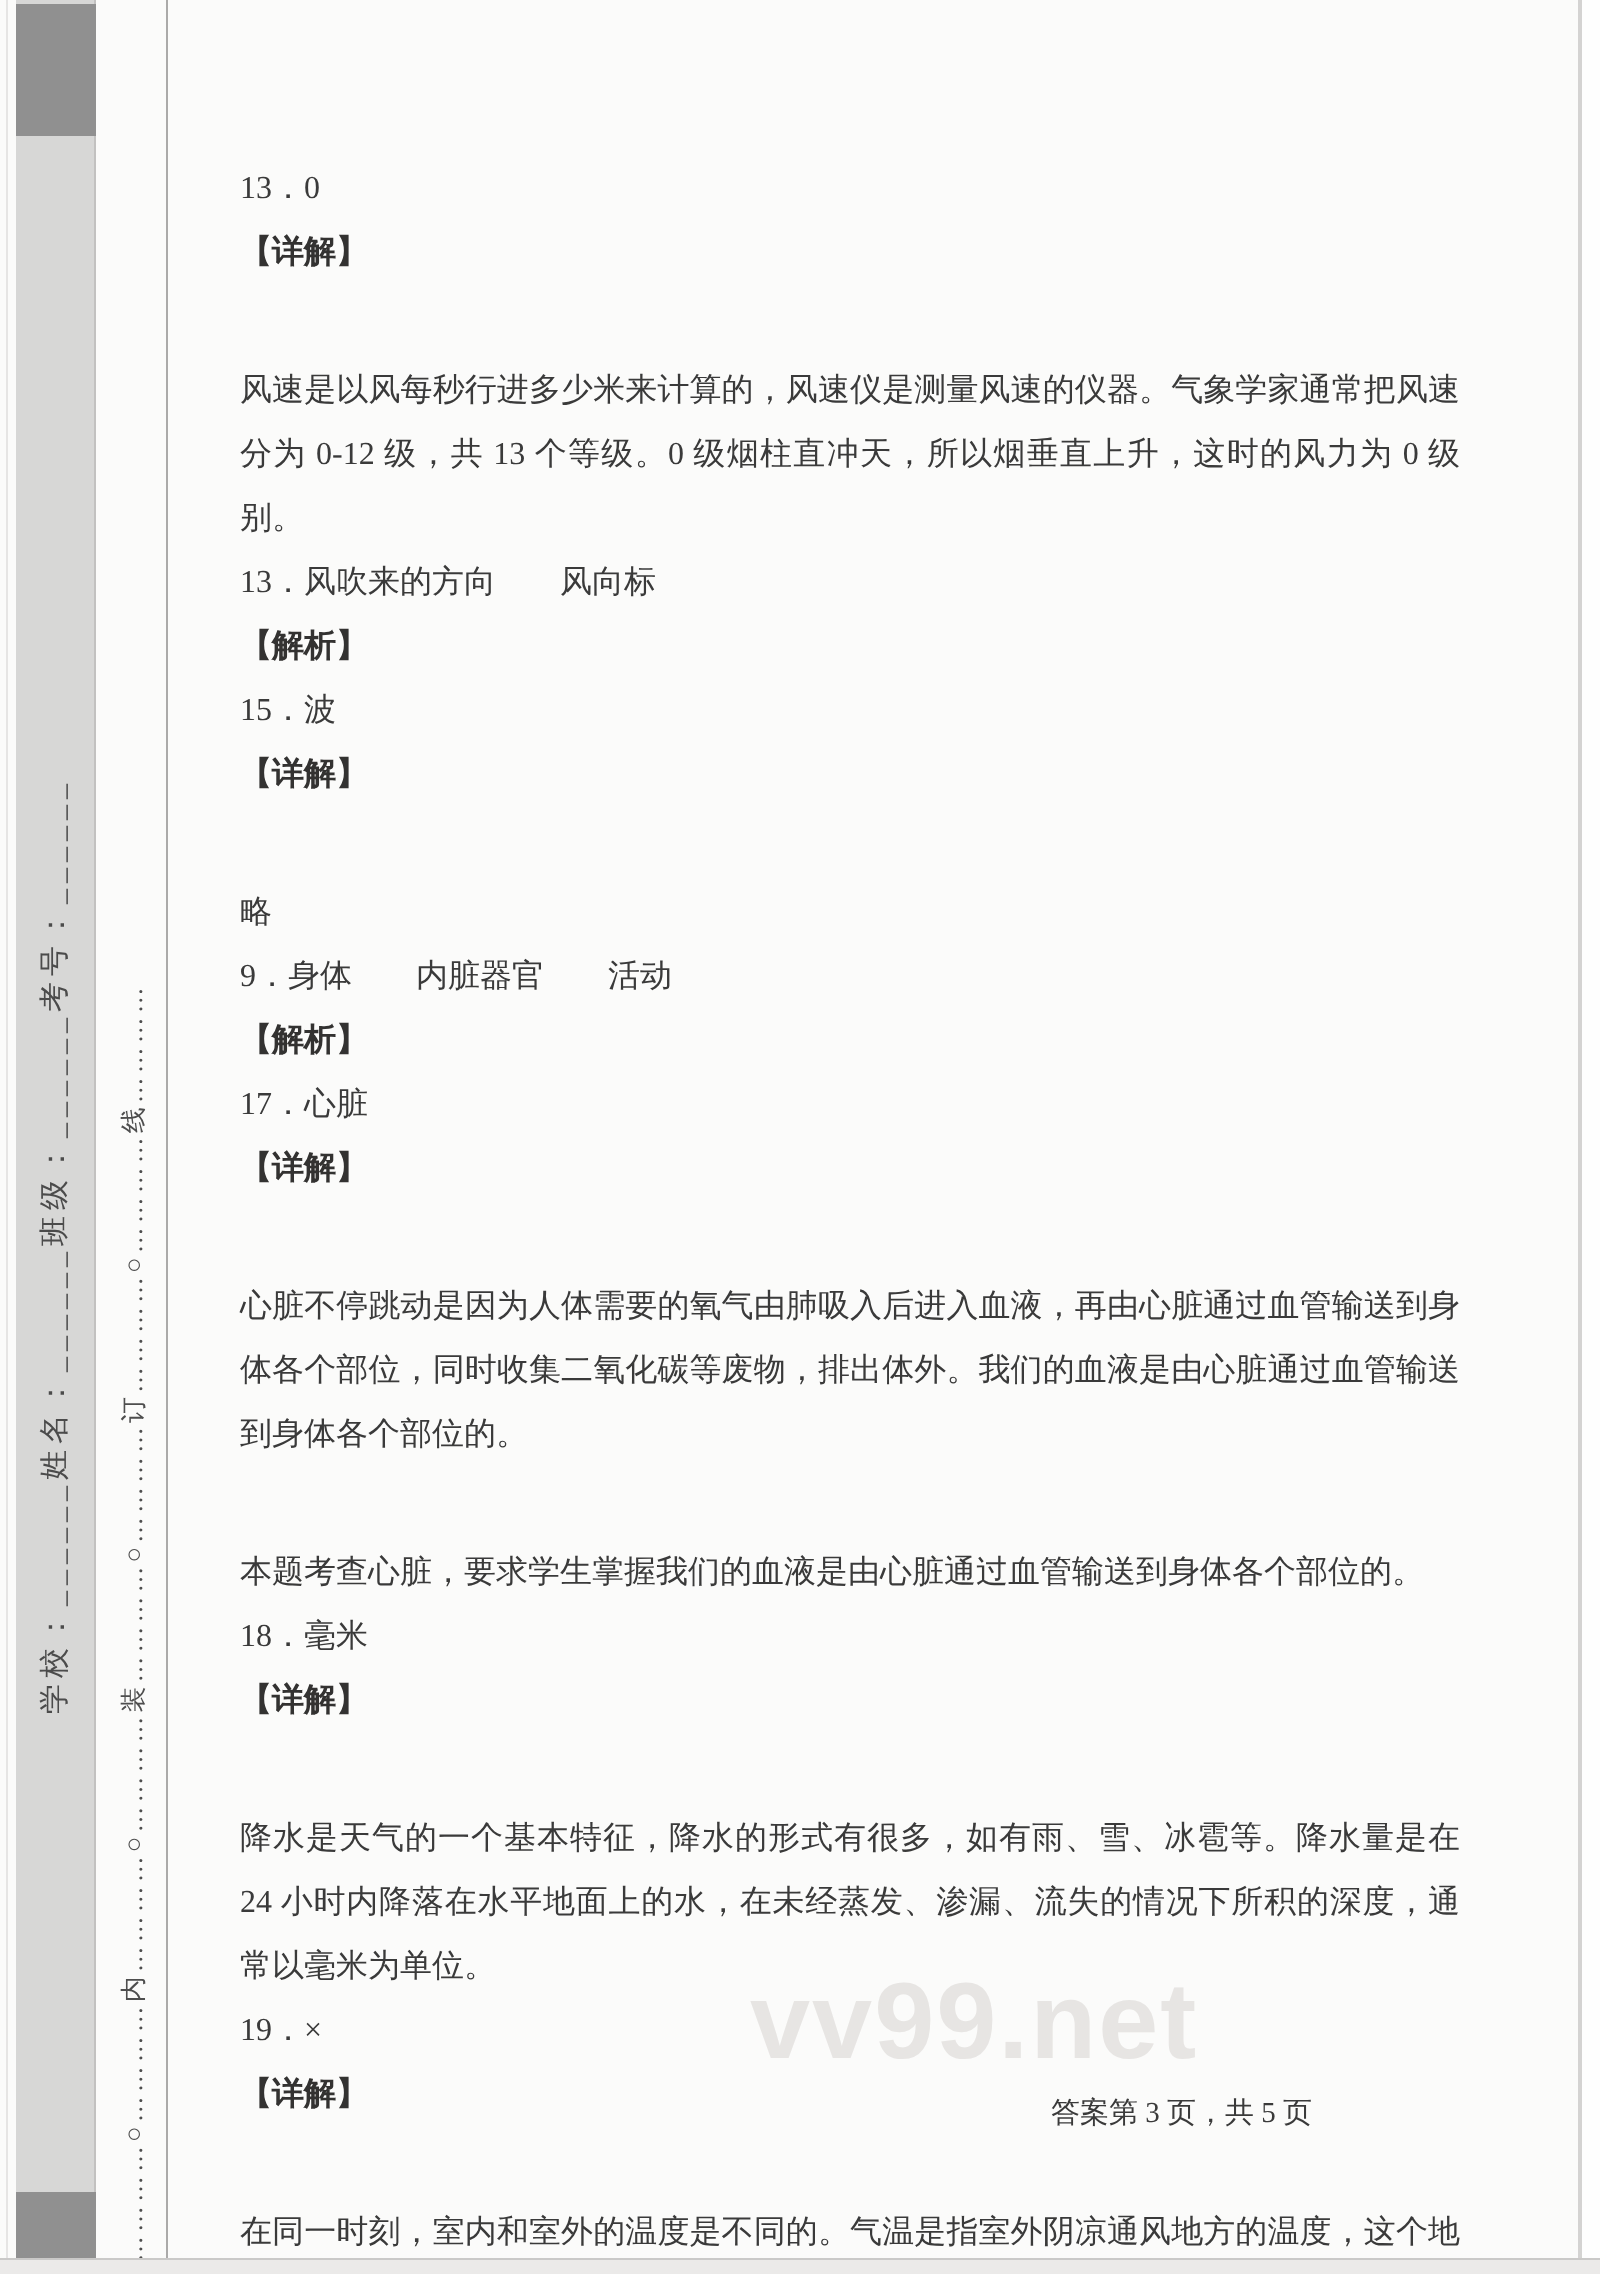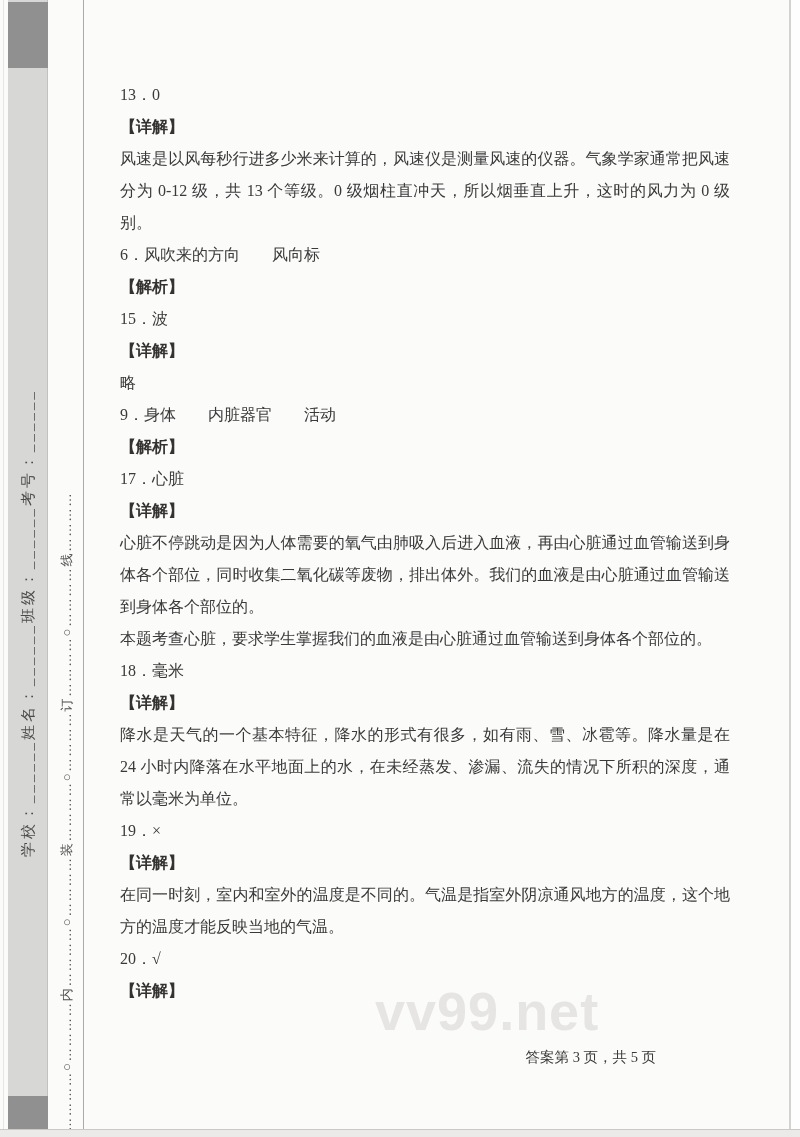--- a/index.html
+++ b/index.html
@@ -59,21 +59,21 @@
     color:var(--watermark);white-space:nowrap;
   }
   
   .content{
     position:absolute;left:120px;top:79px;width:610px;z-index:1;
     color:var(--text);font-size:16px;
   }
   .b{line-height:32px;}
   .b-answer{font-weight:normal;}
   .b-tag{font-weight:bold;color:#333231;}
-  .b-para{text-align:justify;}
+  .b-para{text-align:justify;margin-top:37px;}
   .footer{
     position:absolute;left:0;top:1046px;width:656px;z-index:1;
     text-align:right;font-size:14.5px;line-height:22px;color:var(--text);
   }
 </style>
 </head>
 <body>
 
 <div class="page">
 
@@ -88,21 +88,21 @@
   <div class="binding-line sideways">…………○…………内…………○…………装…………○…………订…………○…………线…………○…………</div>
 
   <div class="margin-rule"></div>
 
   <div class="watermark">vv99.net</div>
 
   <div class="content">
       <div class="b b-answer">13．0</div>
       <div class="b b-tag">【详解】</div>
       <div class="b b-para">风速是以风每秒行进多少米来计算的，风速仪是测量风速的仪器。气象学家通常把风速分为 0-12 级，共 13 个等级。0 级烟柱直冲天，所以烟垂直上升，这时的风力为 0 级别。</div>
-      <div class="b b-answer">6．风吹来的方向　　风向标</div>
+      <div class="b b-answer">13．风吹来的方向　　风向标</div>
       <div class="b b-tag">【解析】</div>
       <div class="b b-answer">15．波</div>
       <div class="b b-tag">【详解】</div>
       <div class="b b-para">略</div>
       <div class="b b-answer">9．身体　　内脏器官　　活动</div>
       <div class="b b-tag">【解析】</div>
       <div class="b b-answer">17．心脏</div>
       <div class="b b-tag">【详解】</div>
       <div class="b b-para">心脏不停跳动是因为人体需要的氧气由肺吸入后进入血液，再由心脏通过血管输送到身体各个部位，同时收集二氧化碳等废物，排出体外。我们的血液是由心脏通过血管输送到身体各个部位的。</div>
       <div class="b b-para">本题考查心脏，要求学生掌握我们的血液是由心脏通过血管输送到身体各个部位的。</div>

